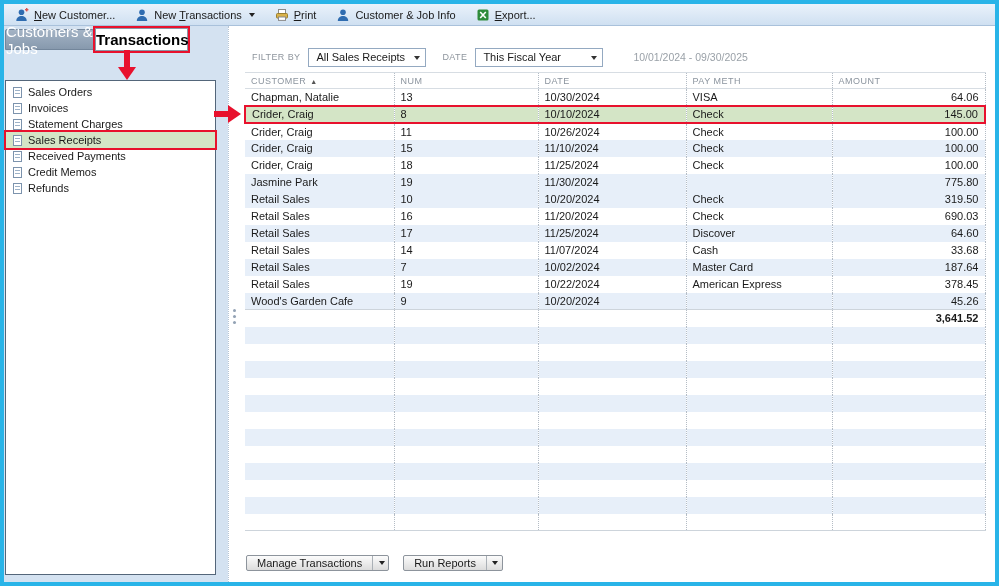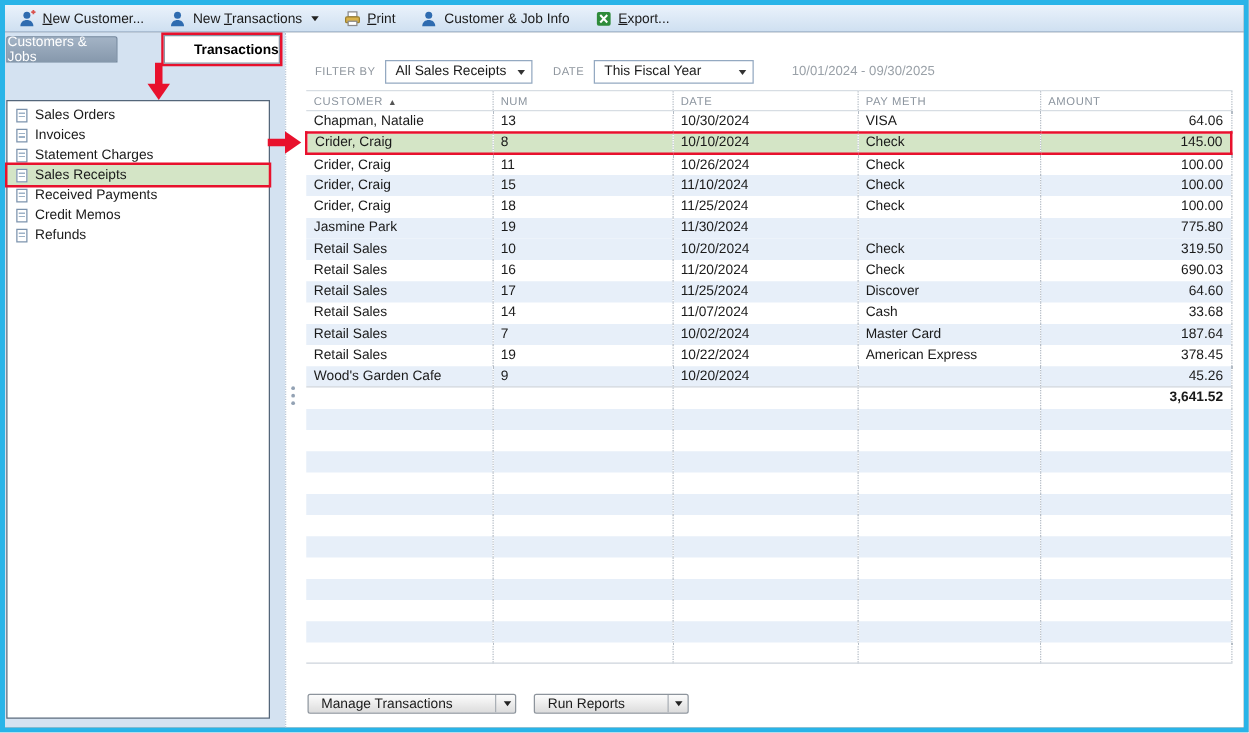--- a/index.html
+++ b/index.html
@@ -1,35 +1,35 @@
 <!DOCTYPE html>
 <html style="--annot-red: #e8112d; --hl-green: #d4e5c6; --border-cyan: #29b4e8;"><head>
 <meta charset="utf-8">
 <style>
   * { margin:0; padding:0; box-sizing:border-box; }
   html,body { width:999px; height:586px; }
   body { font-family:"Liberation Sans", sans-serif; font-size:11px; color:#1a1a1a; }
 
-  .window { position:relative; width:999px; height:586px; border:4px solid var(--border-cyan,#29b4e8); background:#a3a3a3; overflow:hidden;padding-left:44px; }
+  .window { position:relative; width:999px; height:586px; border:4px solid var(--border-cyan,#29b4e8); background:#0f172a; overflow:hidden;padding-left:44px; }
 
   
   .toolbar { position:absolute; left:0; top:0; right:0; height:22px;
     background:linear-gradient(#eaf2fb,#cfe0f1); border-bottom:1px solid #a9c1db;
     display:flex; align-items:center; padding-left:4px; }
   .tb-item { display:flex; align-items:center; gap:5px; height:20px; padding:0 13px 0 7px; cursor:default; white-space:nowrap; }
   .tb-item .key { text-decoration:underline; }
   .tb-item svg { display:block; }
   .caret-sm { width:0; height:0; border-left:3.5px solid transparent; border-right:3.5px solid transparent; border-top:4px solid #222; margin-left:2px; }
 
   
   .left-panel { position:absolute; left:0; top:22px; width:224px; bottom:0; background:#d4e2f1; }
-  .tab { position:absolute; top:3px; height:21px; display:flex; align-items:center; justify-content:flex-end; font-size:11px; cursor:default; }
+  .tab { position:absolute; top:3px; height:21px; display:flex; align-items:center; justify-content:flex-start; font-size:15px; cursor:default; }
   .tab-inactive { left:1px; width:89px; background:linear-gradient(#a3b3c5,#8799ad); color:#fff; border:1px solid #73869b; border-radius:2px 2px 0 0; }
   .tab-active { left:91px; width:93px; height:23px; top:2px; background:#fff; color:#000; font-weight:bold; border:1px solid #8a97a6;
-    box-shadow:0 0 0 2px var(--annot-red,#e8112d);margin-left:36px; }
+    box-shadow:0 0 0 2px var(--annot-red,#e8112d); }
   .listbox { position:absolute; left:1px; top:54px; width:211px; bottom:7px; background:#fff; border:1px solid #54667a; padding-top:3px; }
   .list-item { height:16px; display:flex; align-items:center; gap:6px; padding-left:7px; cursor:default; }
   .list-item.selected { background:var(--hl-green,#d4e5c6); box-shadow:0 0 0 2px var(--annot-red,#e8112d); position:relative; z-index:2; }
   .doc-icon { width:9px; height:11px; border:1px solid #7c93ad; background:
       linear-gradient(#fff,#fff) , #fff; position:relative; flex:0 0 auto; }
   .doc-icon::before { content:""; position:absolute; left:1px; right:1px; top:2px; height:5px;
       background:repeating-linear-gradient(#9db2c8 0 1px, transparent 1px 3px); }
 
   
   .splitter { position:absolute; left:224px; top:22px; bottom:0; width:12px; background:#fff; border-left:1px dotted #b6c4d4; }
@@ -64,21 +64,21 @@
       border-top:2px solid var(--annot-red,#e8112d); border-bottom:2px solid var(--annot-red,#e8112d); }
   tr.hl td:first-child { border-left:2px solid var(--annot-red,#e8112d); }
   tr.hl td:last-child  { border-right:2px solid var(--annot-red,#e8112d); }
   td.amount, th.amount { text-align:right; padding-right:6px; }
   tr.total-row td { border-top:1px solid #cdd4db; }
   td.total { font-weight:bold; }
 
   
   .footer { position:absolute; left:0; bottom:8px; height:19px; display:flex; padding-left:6px; gap:14px; }
   .split-btn { display:flex; height:16px; border:1px solid #8d949c; border-radius:2px;
-      background:linear-gradient(#fcfcfc,#dcdcdc); overflow:hidden; cursor:default;gap:24px; }
+      background:linear-gradient(#fcfcfc,#dcdcdc); overflow:hidden; cursor:default; }
   .sb-label { display:flex; align-items:center; padding:0 10px; font-size:11px; }
   .sb-caret { width:16px; display:flex; align-items:center; justify-content:center; border-left:1px solid #aab0b6; }
 
   
   .annot-arrow { position:absolute; color:var(--annot-red,#e8112d); z-index:5; }
   .annot-arrow rect, .annot-arrow polygon { fill:currentColor; }
   .arrow-down { left:112px; top:46px; }
   .arrow-right { left:210px; top:100px; }
 </style>
 </head>

